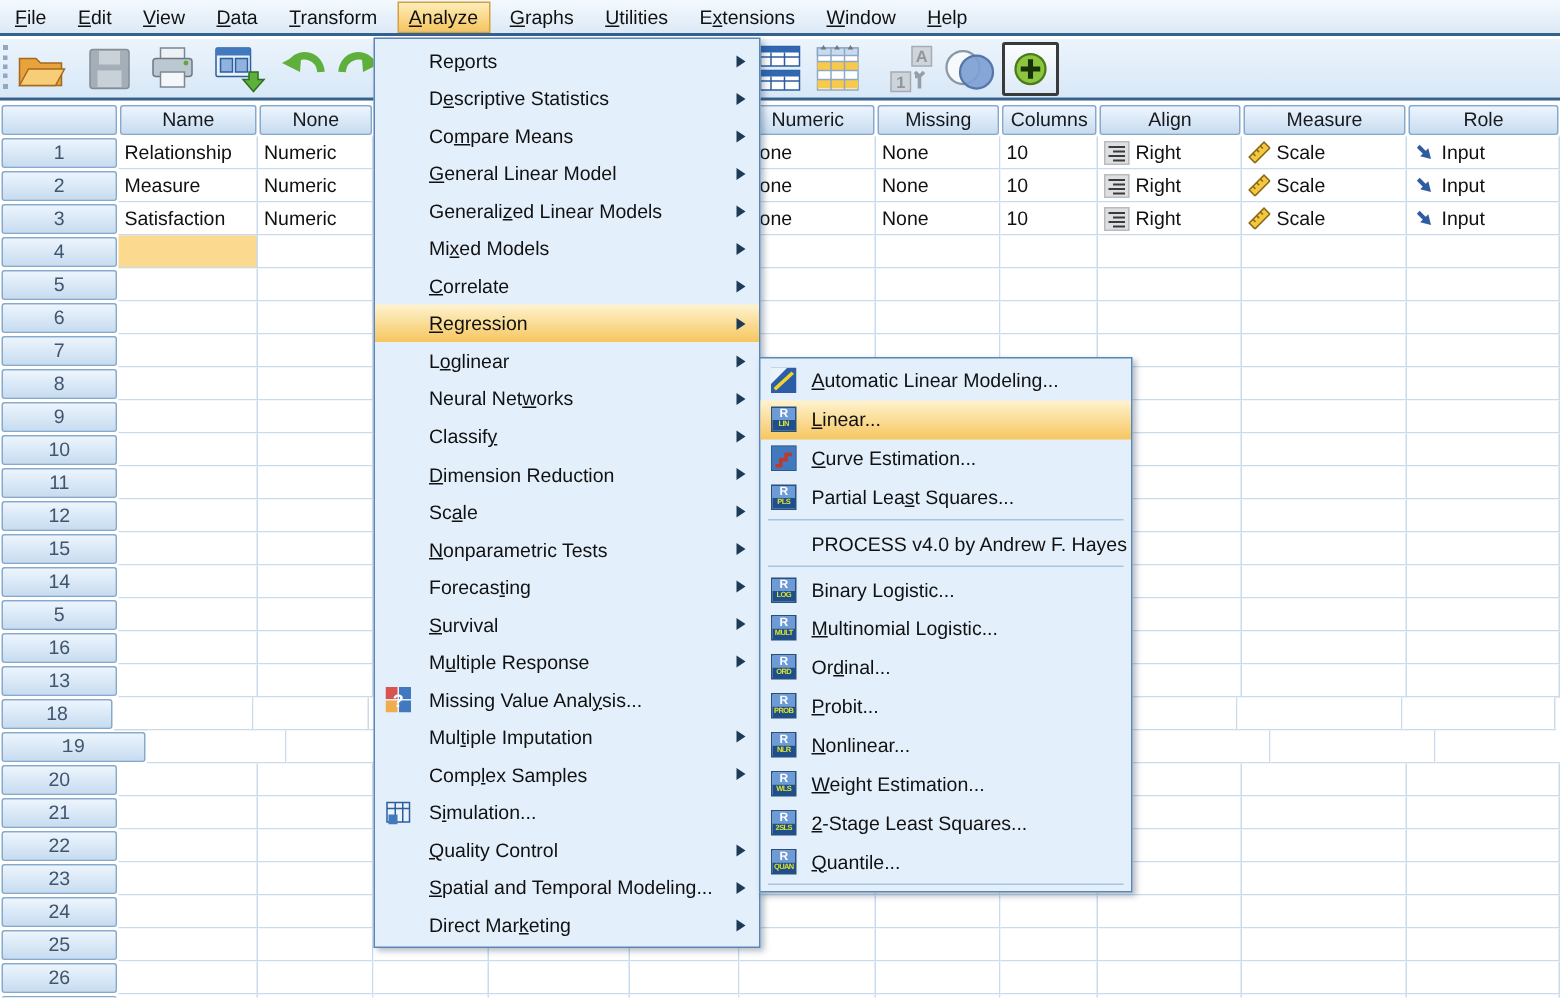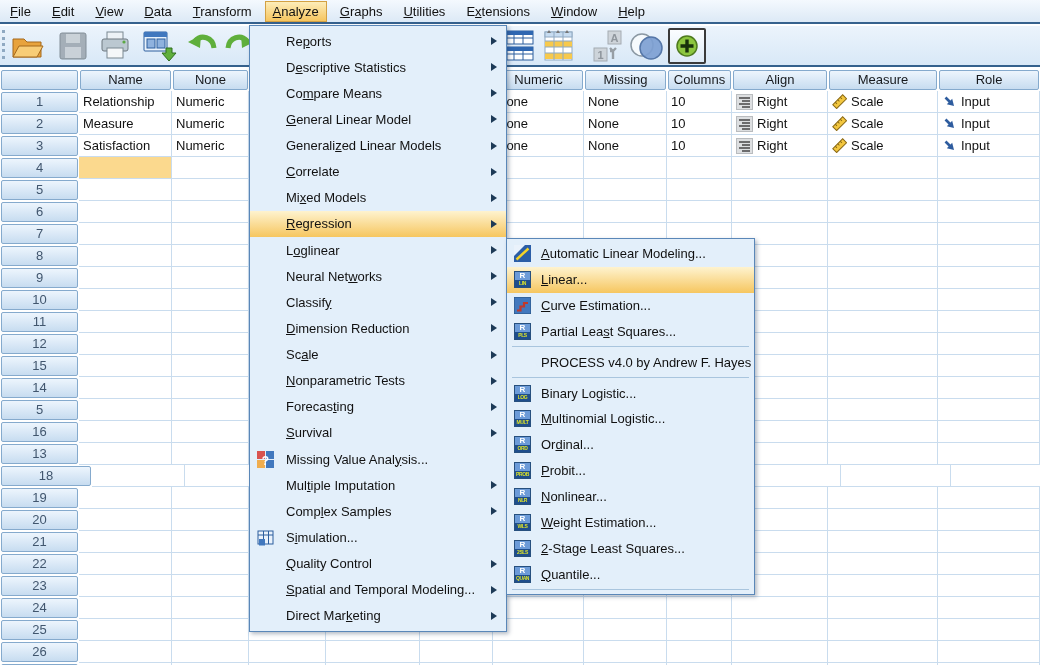--- a/index.html
+++ b/index.html
@@ -557,35 +557,35 @@
       <div class="dcell" style="width: 94px;"></div>
       <div class="dcell" style="width: 73px;"></div>
       <div class="dcell" style="width: 91px;"></div>
       <div class="dcell" style="width: 83px;"></div>
       <div class="dcell" style="width: 65px;"></div>
       <div class="dcell" style="width: 96px;"></div>
       <div class="dcell" style="width: 110px;"></div>
       <div class="dcell" style="width: 102px;"></div>
     </div>
     <div class="trow">
-      <div class="rnum" style="width: 90px;">18</div>
-      <div class="dcell" style="width: 93px;"></div>
-      <div class="dcell" style="width: 77px;"></div>
-      <div class="dcell" style="width: 77px;"></div>
-      <div class="dcell" style="width: 94px;"></div>
-      <div class="dcell" style="width: 73px;"></div>
-      <div class="dcell" style="width: 91px;"></div>
-      <div class="dcell" style="width: 83px;"></div>
-      <div class="dcell" style="width: 65px;"></div>
-      <div class="dcell" style="width: 96px;"></div>
-      <div class="dcell" style="width: 110px;"></div>
-      <div class="dcell" style="width: 102px;"></div>
-    </div>
-    <div class="trow">
-      <div class="rnum" style="width: 77px;">19</div>
+      <div class="rnum" style="width: 74px;">18</div>
+      <div class="dcell" style="width: 93px;"></div>
+      <div class="dcell" style="width: 77px;"></div>
+      <div class="dcell" style="width: 77px;"></div>
+      <div class="dcell" style="width: 94px;"></div>
+      <div class="dcell" style="width: 73px;"></div>
+      <div class="dcell" style="width: 91px;"></div>
+      <div class="dcell" style="width: 83px;"></div>
+      <div class="dcell" style="width: 65px;"></div>
+      <div class="dcell" style="width: 96px;"></div>
+      <div class="dcell" style="width: 110px;"></div>
+      <div class="dcell" style="width: 102px;"></div>
+    </div>
+    <div class="trow">
+      <div class="rnum" style="width: 96px; font-family: Liberation Mono, monospace;">19</div>
       <div class="dcell" style="width: 93px;"></div>
       <div class="dcell" style="width: 77px;"></div>
       <div class="dcell" style="width: 77px;"></div>
       <div class="dcell" style="width: 94px;"></div>
       <div class="dcell" style="width: 73px;"></div>
       <div class="dcell" style="width: 91px;"></div>
       <div class="dcell" style="width: 83px;"></div>
       <div class="dcell" style="width: 65px;"></div>
       <div class="dcell" style="width: 96px;"></div>
       <div class="dcell" style="width: 110px;"></div>
@@ -726,28 +726,28 @@
       <span class="lbl"><u>G</u>eneral Linear Model</span>
       <span class="subarrow"></span>
     </div>
     <div class="menuitem">
       <span class="igut"></span>
       <span class="lbl">Generali<u>z</u>ed Linear Models</span>
       <span class="subarrow"></span>
     </div>
     <div class="menuitem">
       <span class="igut"></span>
+      <span class="lbl">Mi<u>x</u>ed Models</span>
+      <span class="subarrow"></span>
+    </div>
+    <div class="menuitem">
+      <span class="igut"></span>
       <span class="lbl"><u>C</u>orrelate</span>
       <span class="subarrow"></span>
     </div>
-    <div class="menuitem">
-      <span class="igut"></span>
-      <span class="lbl">Mi<u>x</u>ed Models</span>
-      <span class="subarrow"></span>
-    </div>
     <div class="menuitem hl">
       <span class="igut"></span>
       <span class="lbl"><u>R</u>egression</span>
       <span class="subarrow"></span>
     </div>
     <div class="menuitem">
       <span class="igut"></span>
       <span class="lbl">L<u>o</u>glinear</span>
       <span class="subarrow"></span>
     </div>
@@ -777,20 +777,25 @@
       <span class="subarrow"></span>
     </div>
     <div class="menuitem">
       <span class="igut"></span>
       <span class="lbl">Forecas<u>t</u>ing</span>
       <span class="subarrow"></span>
     </div>
     <div class="menuitem">
       <span class="igut"></span>
       <span class="lbl"><u>S</u>urvival</span>
+      <span class="subarrow"></span>
+    </div>
+    <div class="menuitem">
+      <span class="igut"></span>
+      <span class="lbl">M<u>u</u>ltiple Response</span>
       <span class="subarrow"></span>
     </div>
     <div class="menuitem">
       <span class="igut">
         <svg width="17" height="17">
           <rect width="8" height="8" fill="#D9534F"></rect>
           <rect x="9" width="8" height="8" fill="#4178BE"></rect>
           <rect y="9" width="8" height="8" fill="#F0AD4E"></rect>
           <rect x="9" y="9" width="8" height="8" fill="#4178BE"></rect>
           <text x="8.5" y="13.5" font-size="12" text-anchor="middle" fill="#fff" font-weight="bold" font-family="Liberation Sans,sans-serif">?</text>

